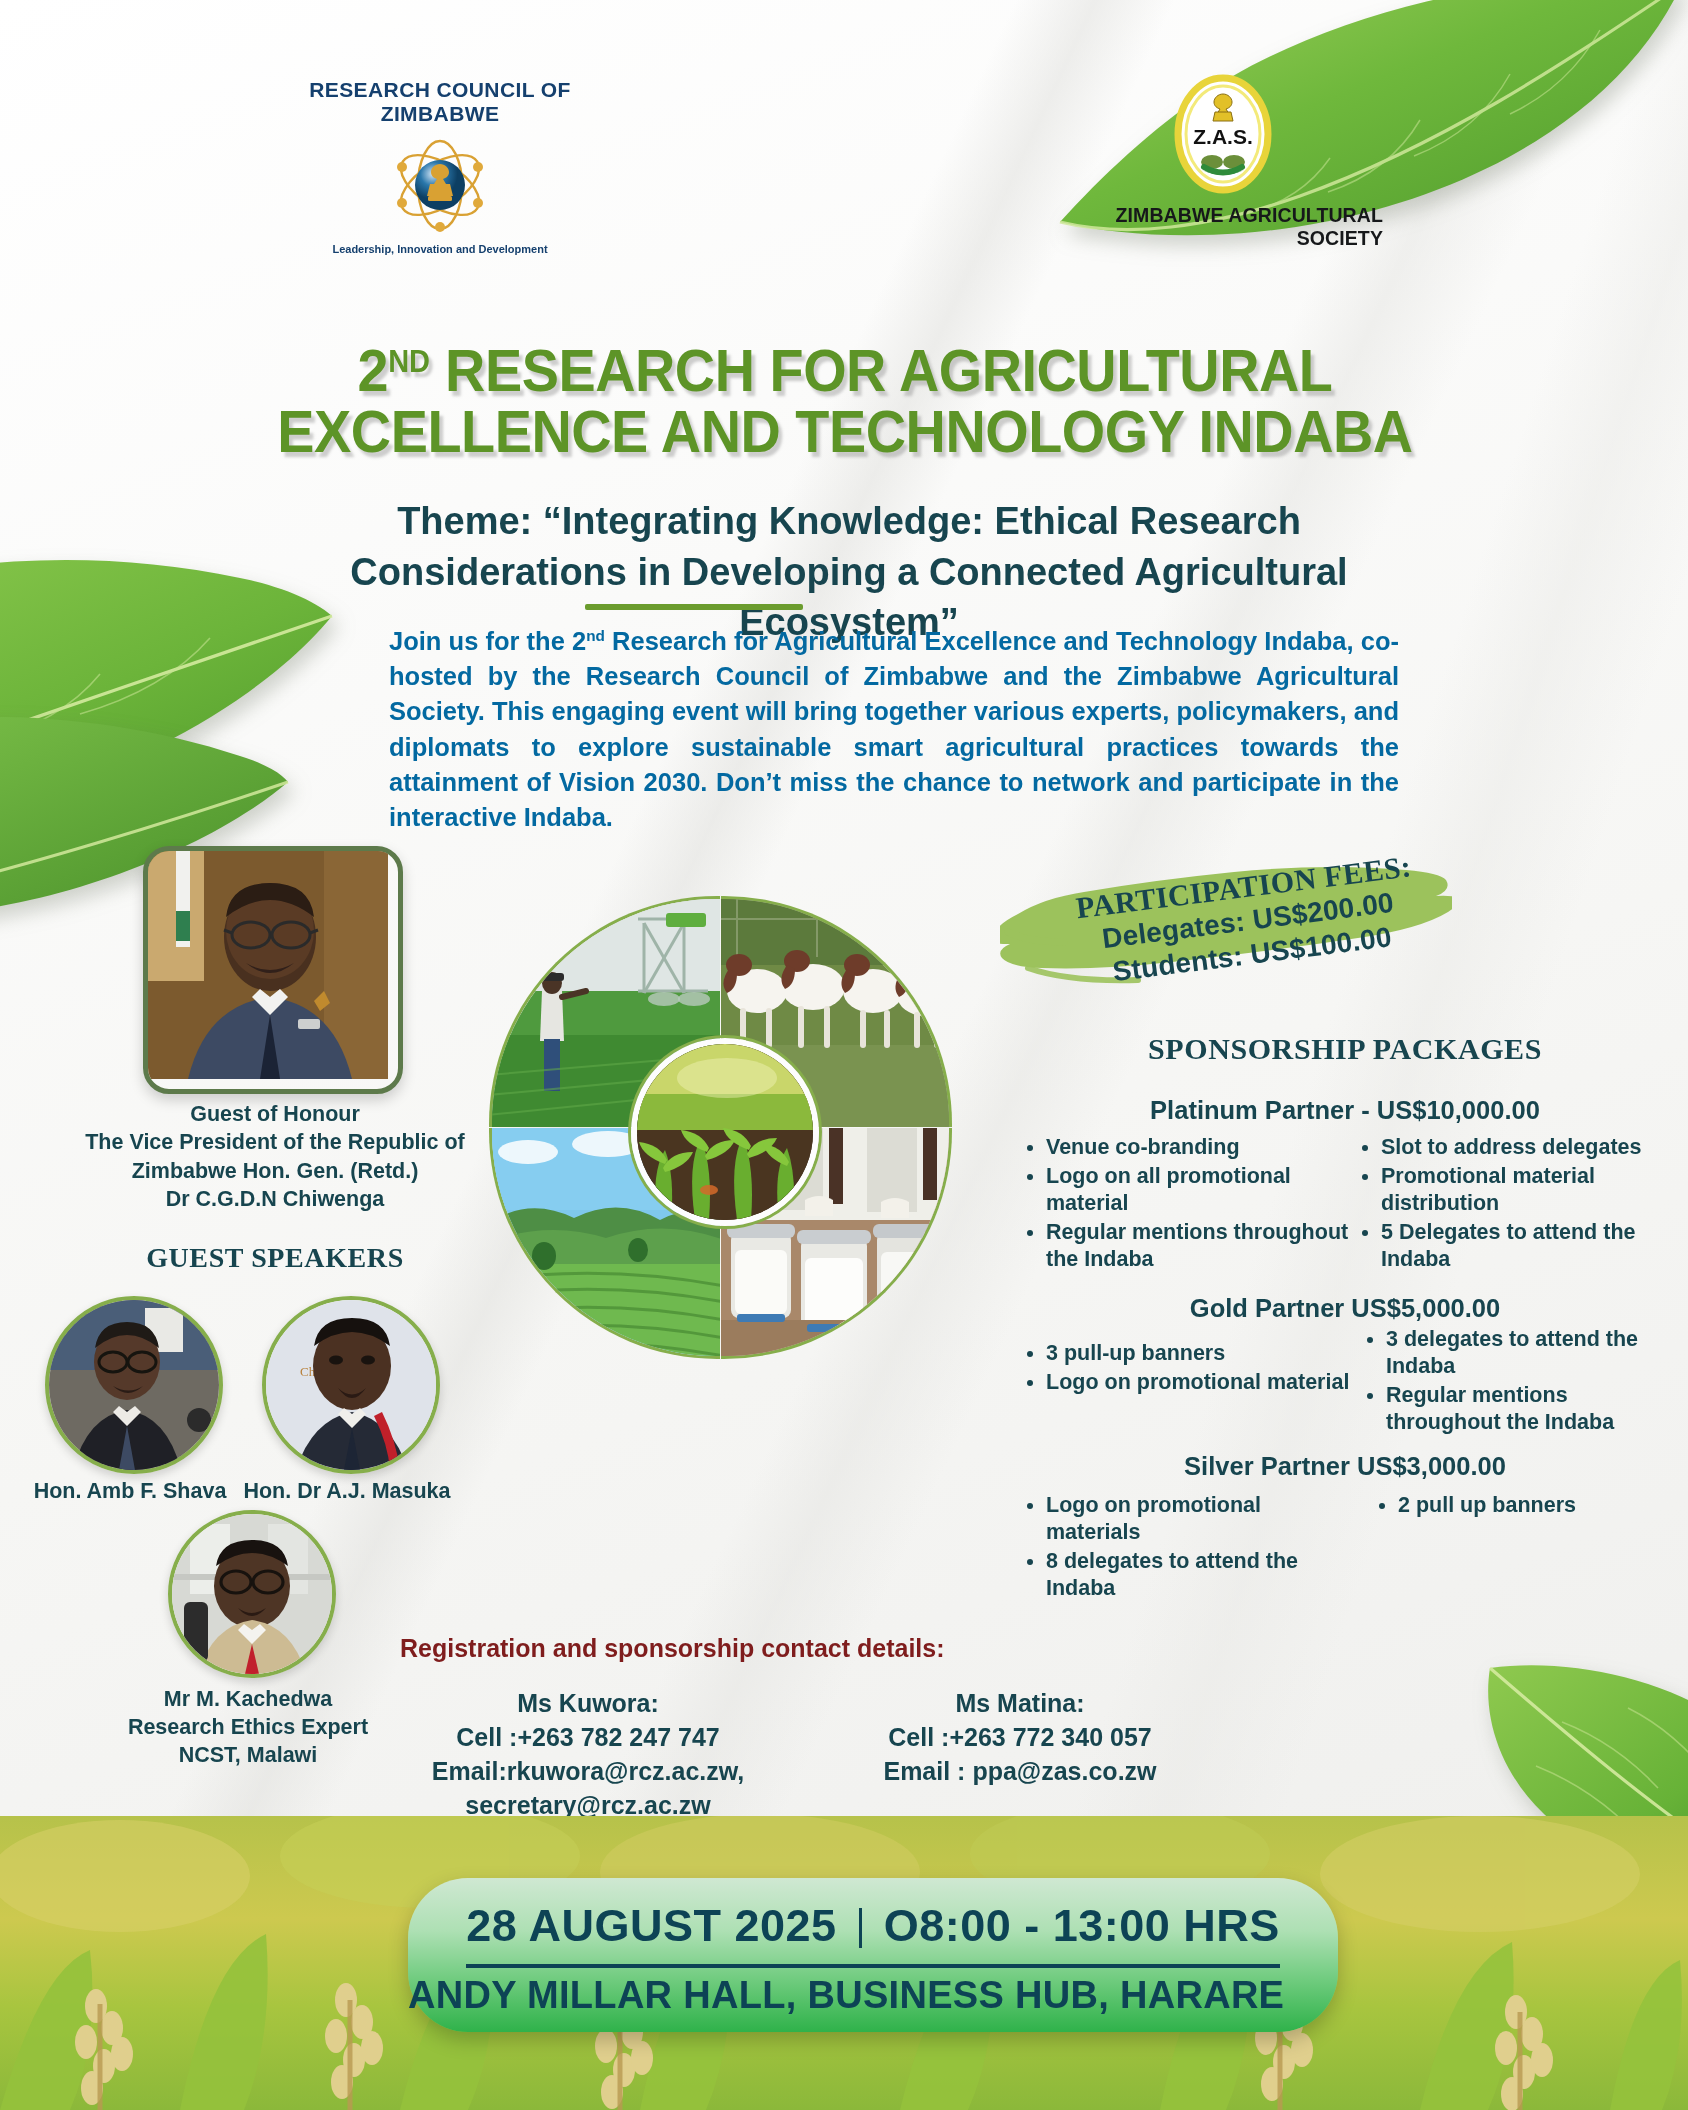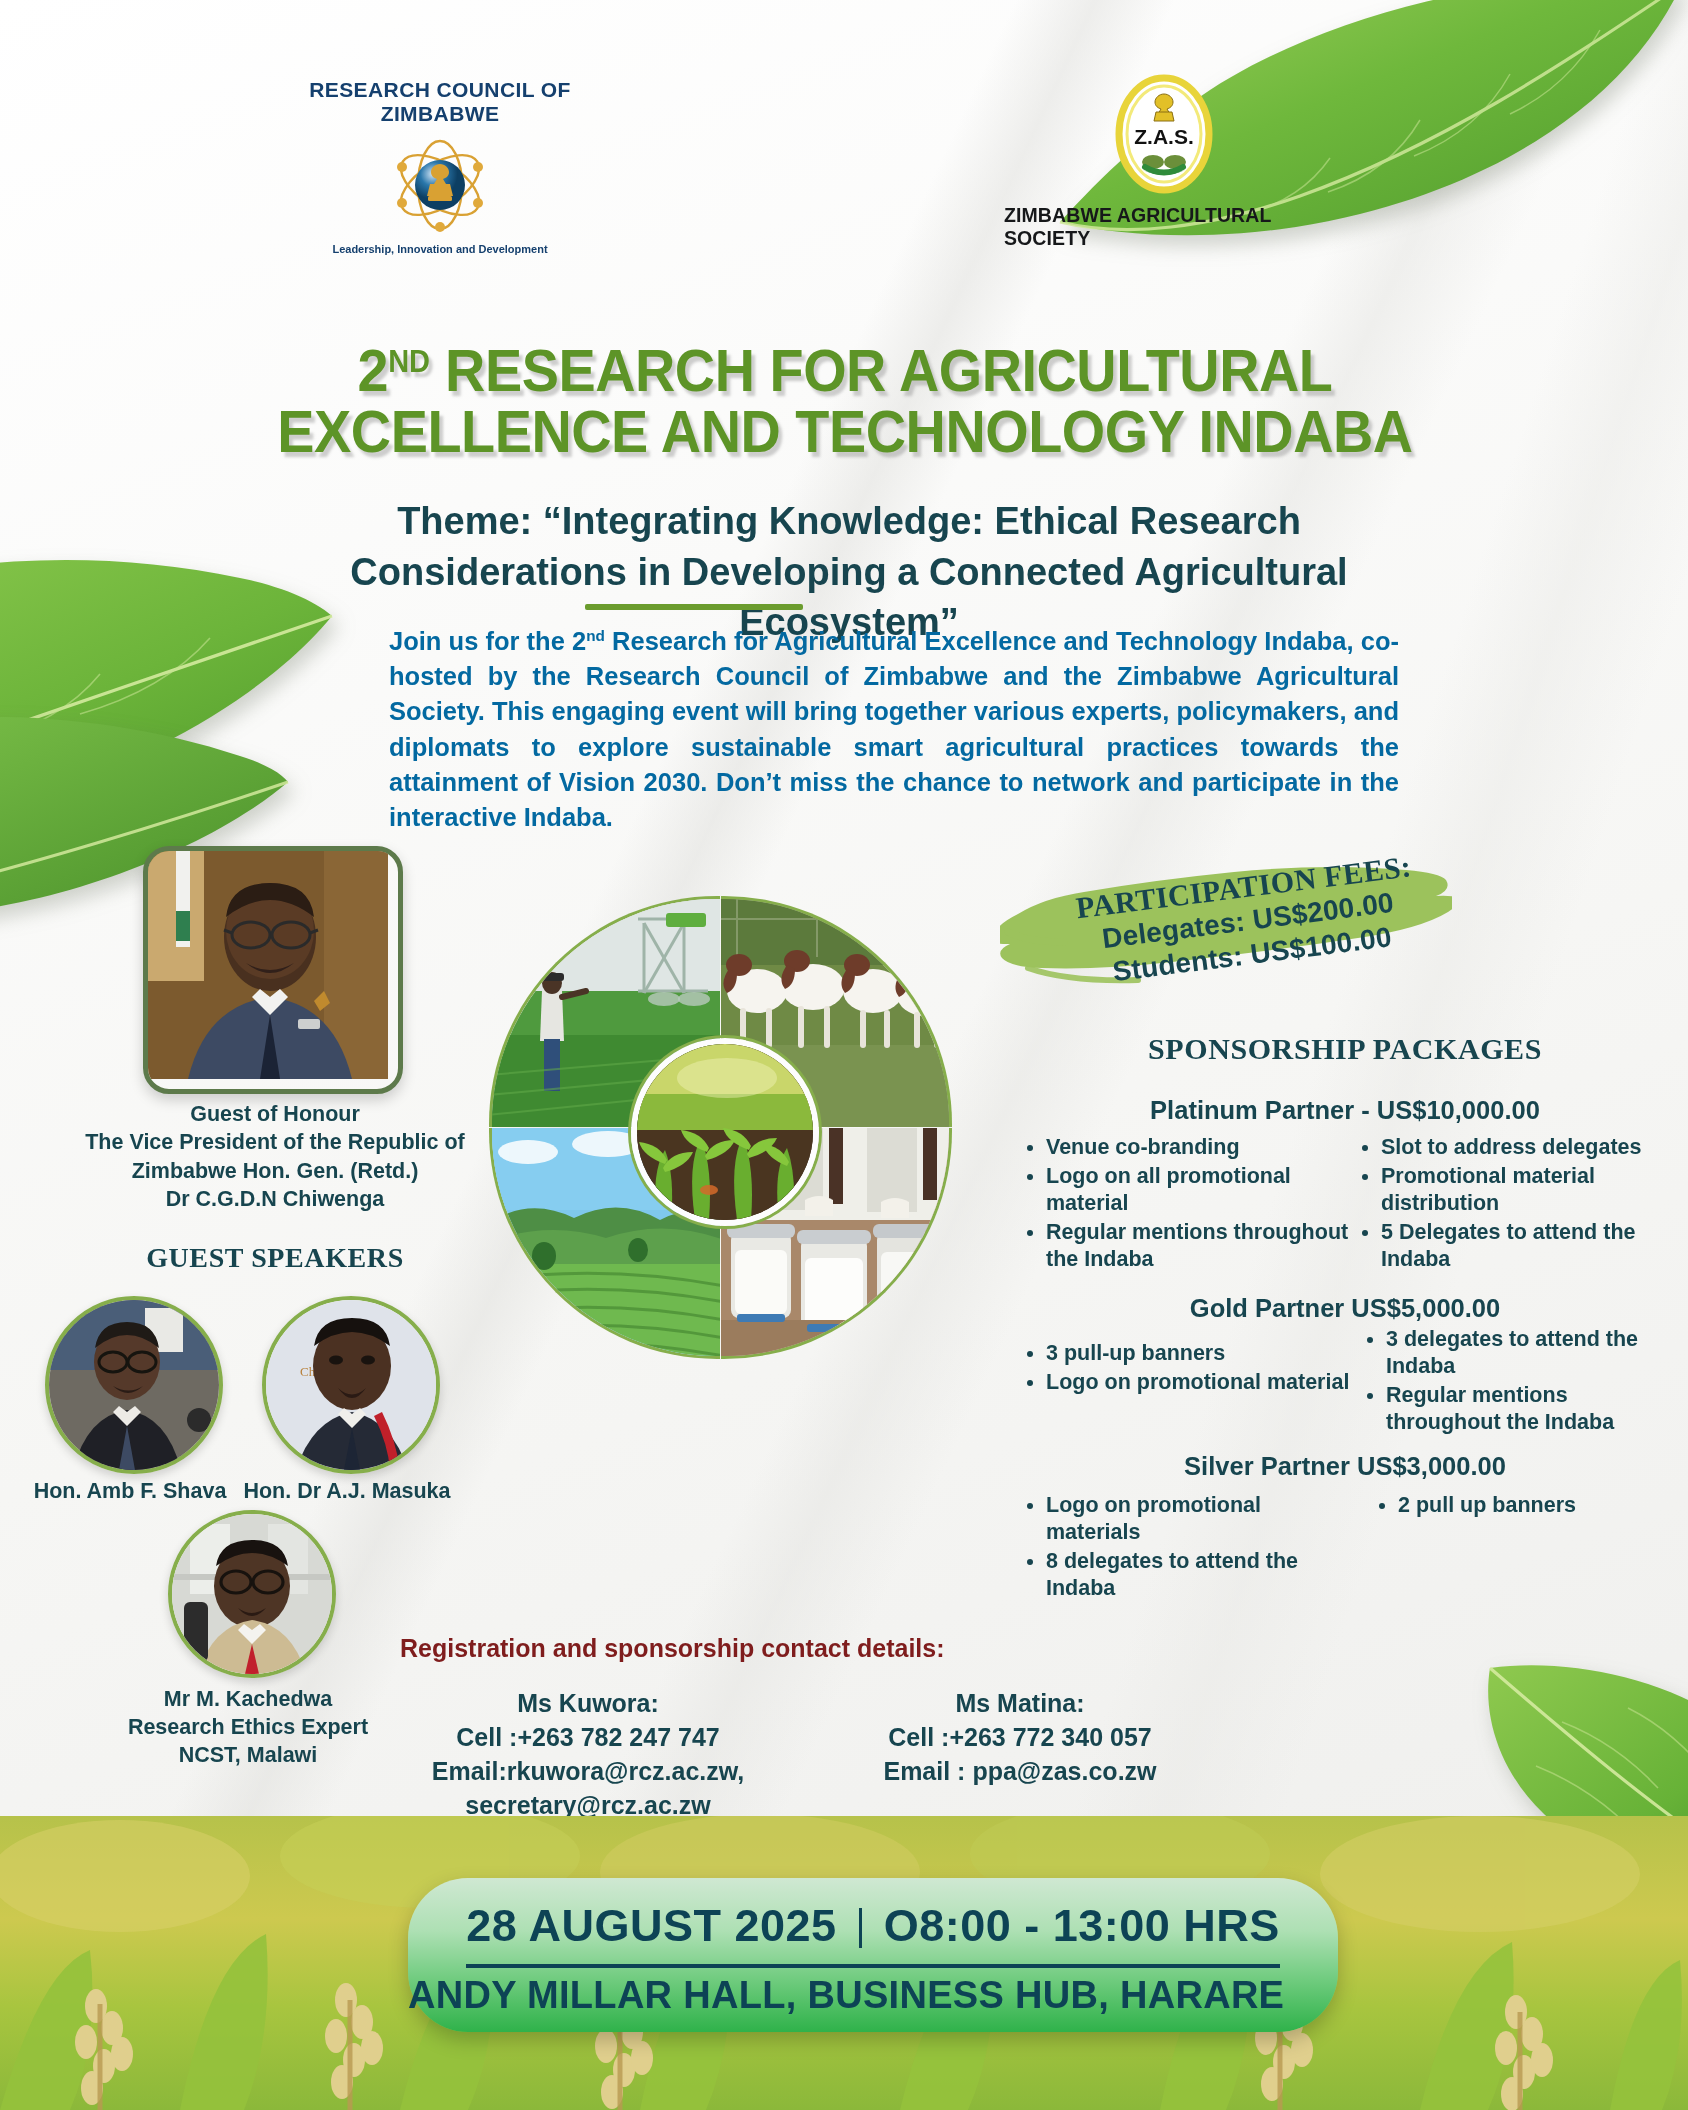--- a/index.html
+++ b/index.html
@@ -23,21 +23,21 @@
   .leaf{position:absolute;filter:drop-shadow(6px 10px 10px rgba(90,100,80,.28));}
   .leaf svg{display:block;}
 
   
   .logo-rcz{position:absolute;left:250px;top:78px;width:380px;text-align:center;}
   .logo-rcz .rcz-name{font-size:21px;font-weight:bold;color:#15406e;letter-spacing:.4px;
     font-family:"Liberation Sans",sans-serif;}
   .logo-rcz .rcz-tag{font-size:11px;font-weight:bold;color:#15406e;margin-top:4px;}
   .rcz-mark{width:120px;height:108px;margin:5px auto 0;position:relative;}
 
-  .logo-zas{position:absolute;left:1004px;top:72px;width:320px;text-align:left;}
+  .logo-zas{position:absolute;left:1063px;top:72px;width:320px;text-align:right;}
   .zas-mark{width:110px;height:128px;margin:0 auto;}
   .logo-zas .zas-name{font-size:19.5px;font-weight:bold;color:#16181a;margin-top:4px;letter-spacing:.1px;}
 
   
   .title{position:absolute;left:180px;top:340px;width:1330px;text-align:center;
     font-family:"Liberation Sans Narrow","Liberation Sans",sans-serif;
     font-weight:bold;font-size:60px;line-height:1.02;color:#5d9427;
     letter-spacing:-.5px;text-transform:uppercase;
     text-shadow:4px 5px 3px rgba(140,140,140,.42);
     transform:scaleX(.93);transform-origin:center top;}

